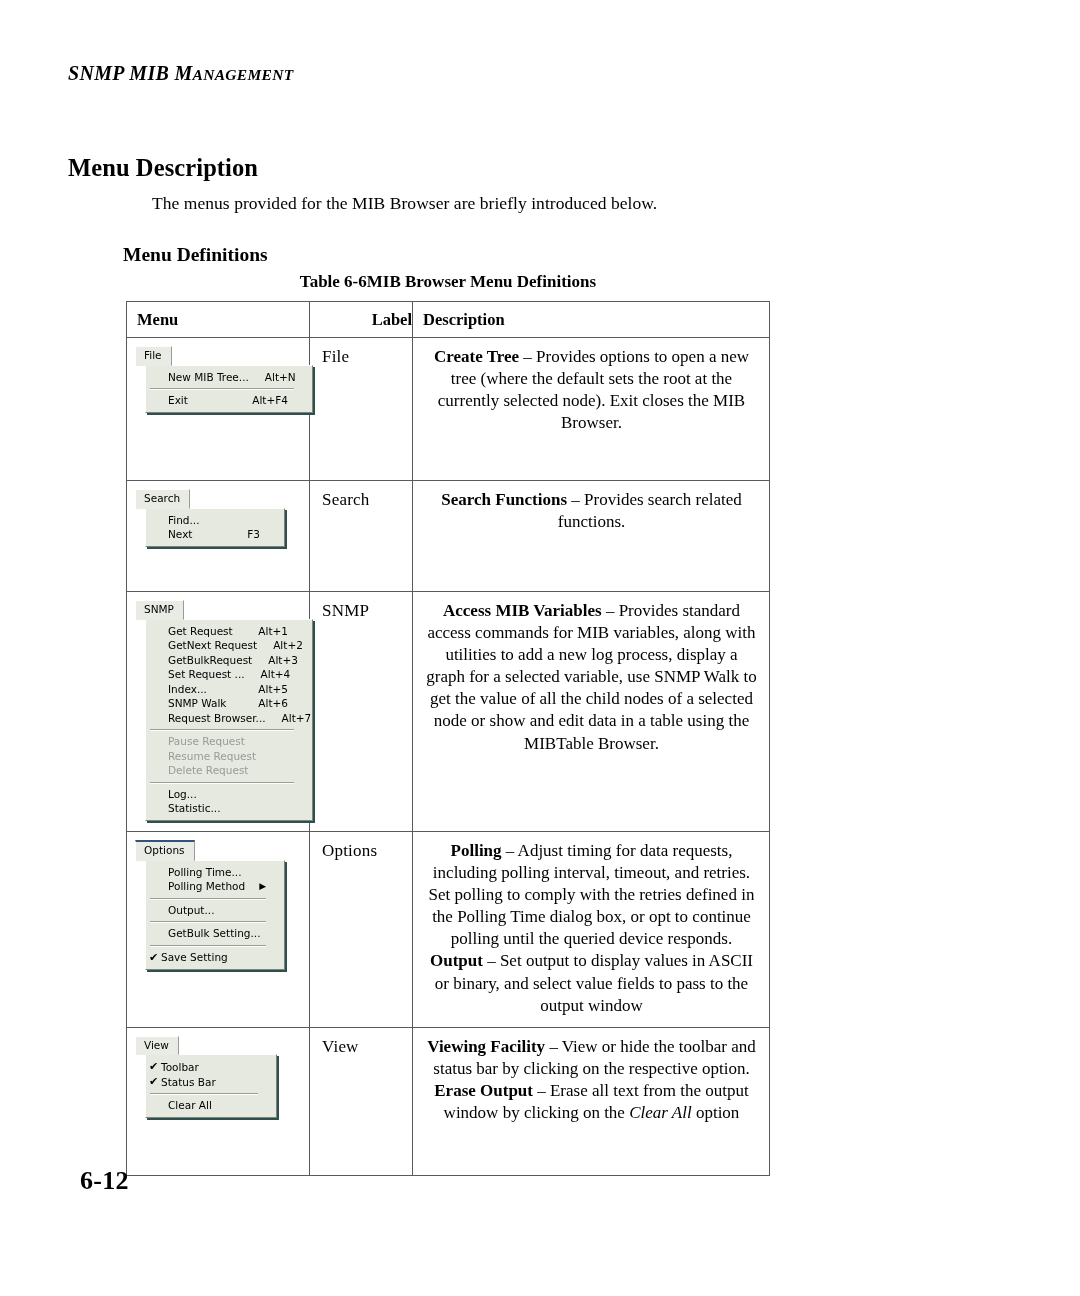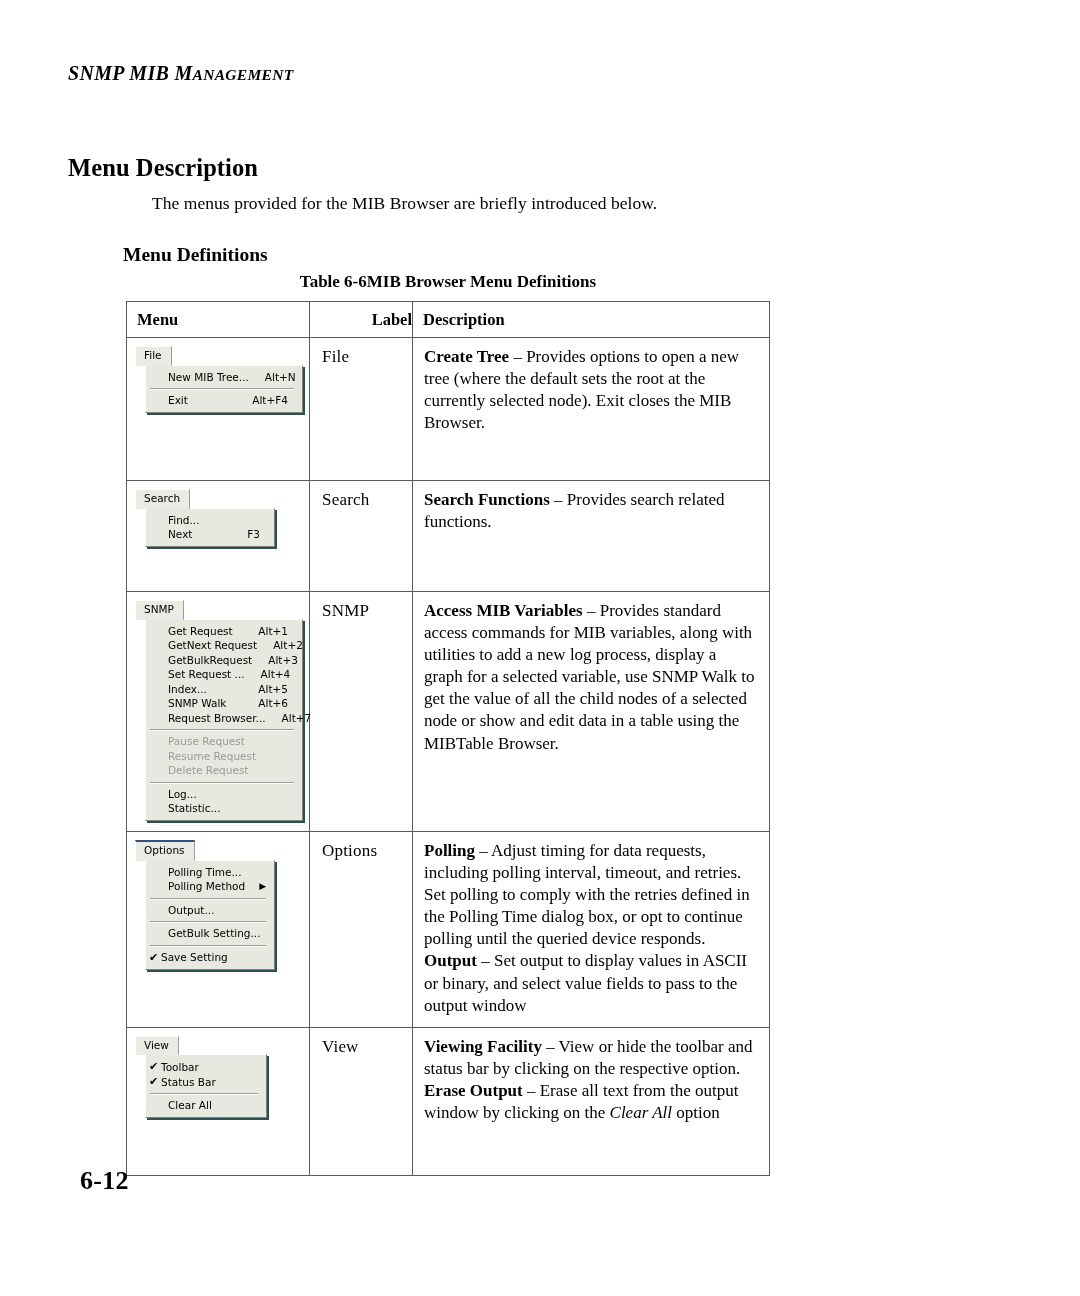--- a/index.html
+++ b/index.html
@@ -89,20 +89,21 @@
   .deftable td.c-label {
     width: 92px;
     font-size: 17px;
     padding: 9px 0 0 12px;
     letter-spacing: 0.2px;
   }
   .deftable td.c-desc {
     font-size: 17px;
     padding: 8px 10px 10px 11px;
     line-height: 1.30;
+    text-align: center;
   }
   .deftable th.h-menu { width: 172px; }
   .deftable th.h-label { width: 92px; text-align: right; }
 
   .desc-p { margin: 0; }
   .desc-p + .desc-p { margin-top: 0px; }
   .desc-p b { font-weight: bold; }
   .desc-p i { font-style: italic; }
 
   
@@ -128,21 +129,21 @@
   .menu-tab.tab-accent {
     border-top: 2px solid #33537a;
   }
   .menu-panel {
     background: #e5e9e0;
     border-top: 1px solid #ffffff;
     border-left: 1px solid #ffffff;
     border-right: 1px solid #7f8376;
     border-bottom: 1px solid #7f8376;
     box-shadow: 2px 2px 0 0 #2d4f4f;
-    padding: 4px 4px 4px 0;
+    padding: 4px 14px 4px 0;
     margin-top: -1px;
     position: relative;
     z-index: 2;
   }
   .menu-panel.panel-indent { margin-left: 10px; }
   .menu-item {
     display: flex;
     align-items: center;
     padding: 2px 10px 2px 0;
     white-space: nowrap;

